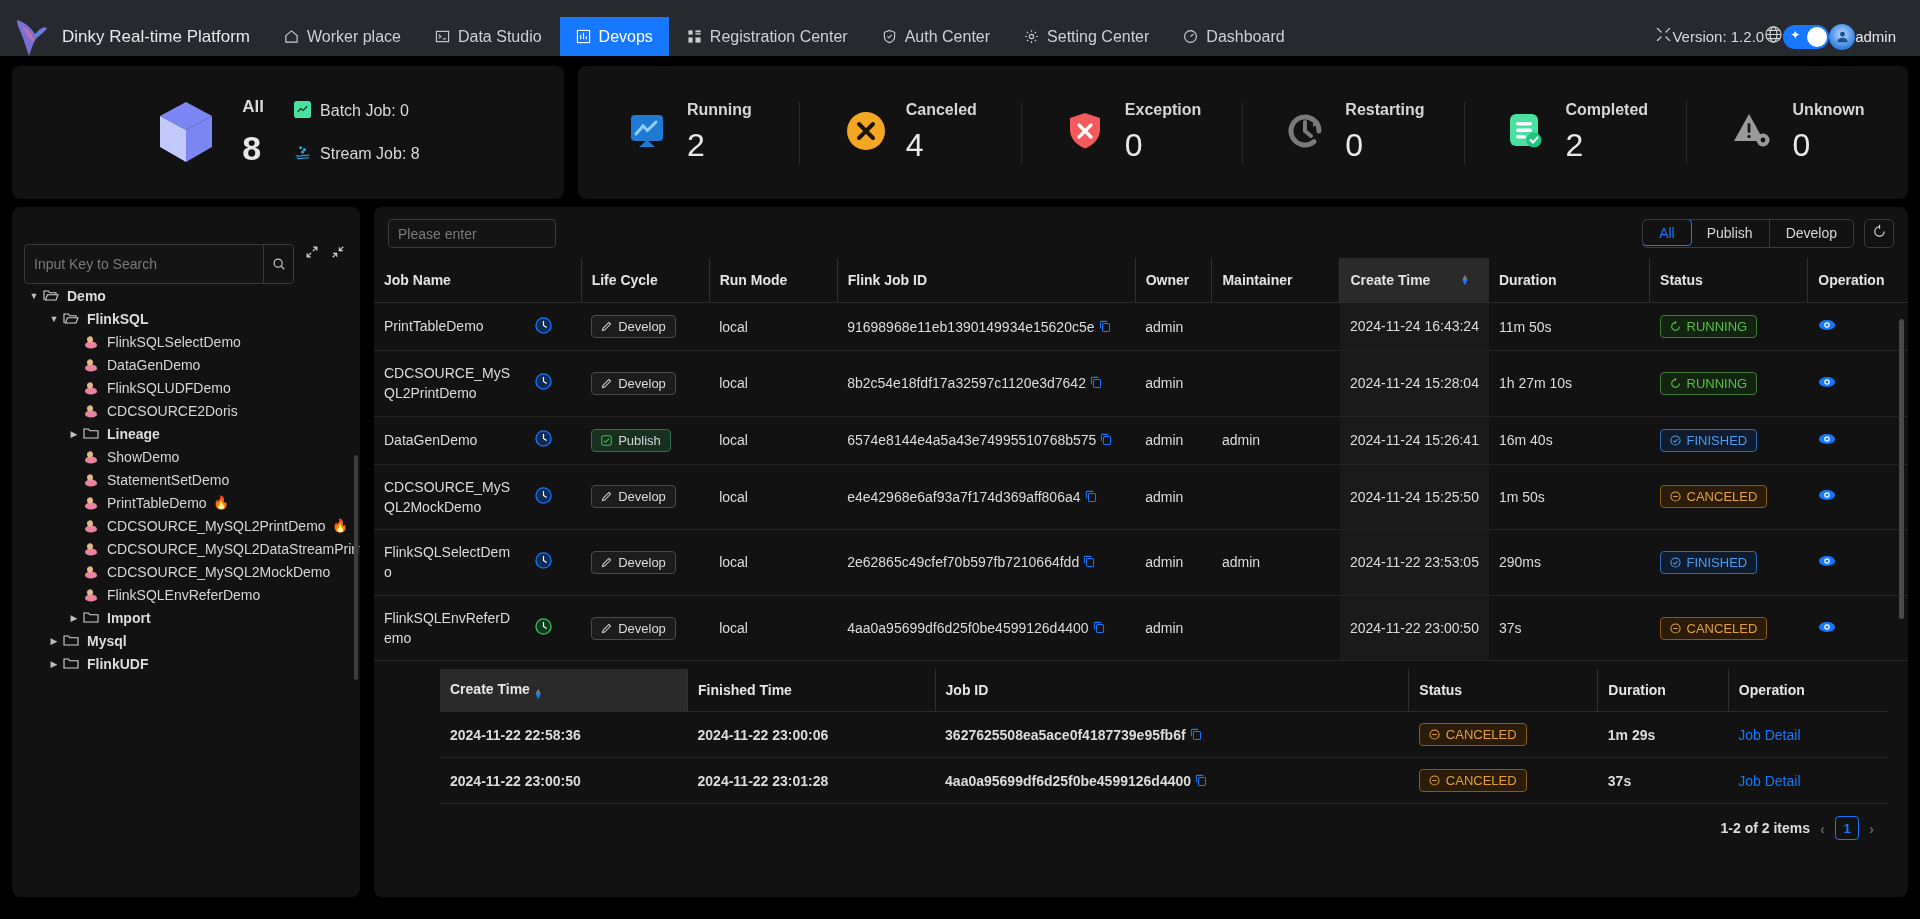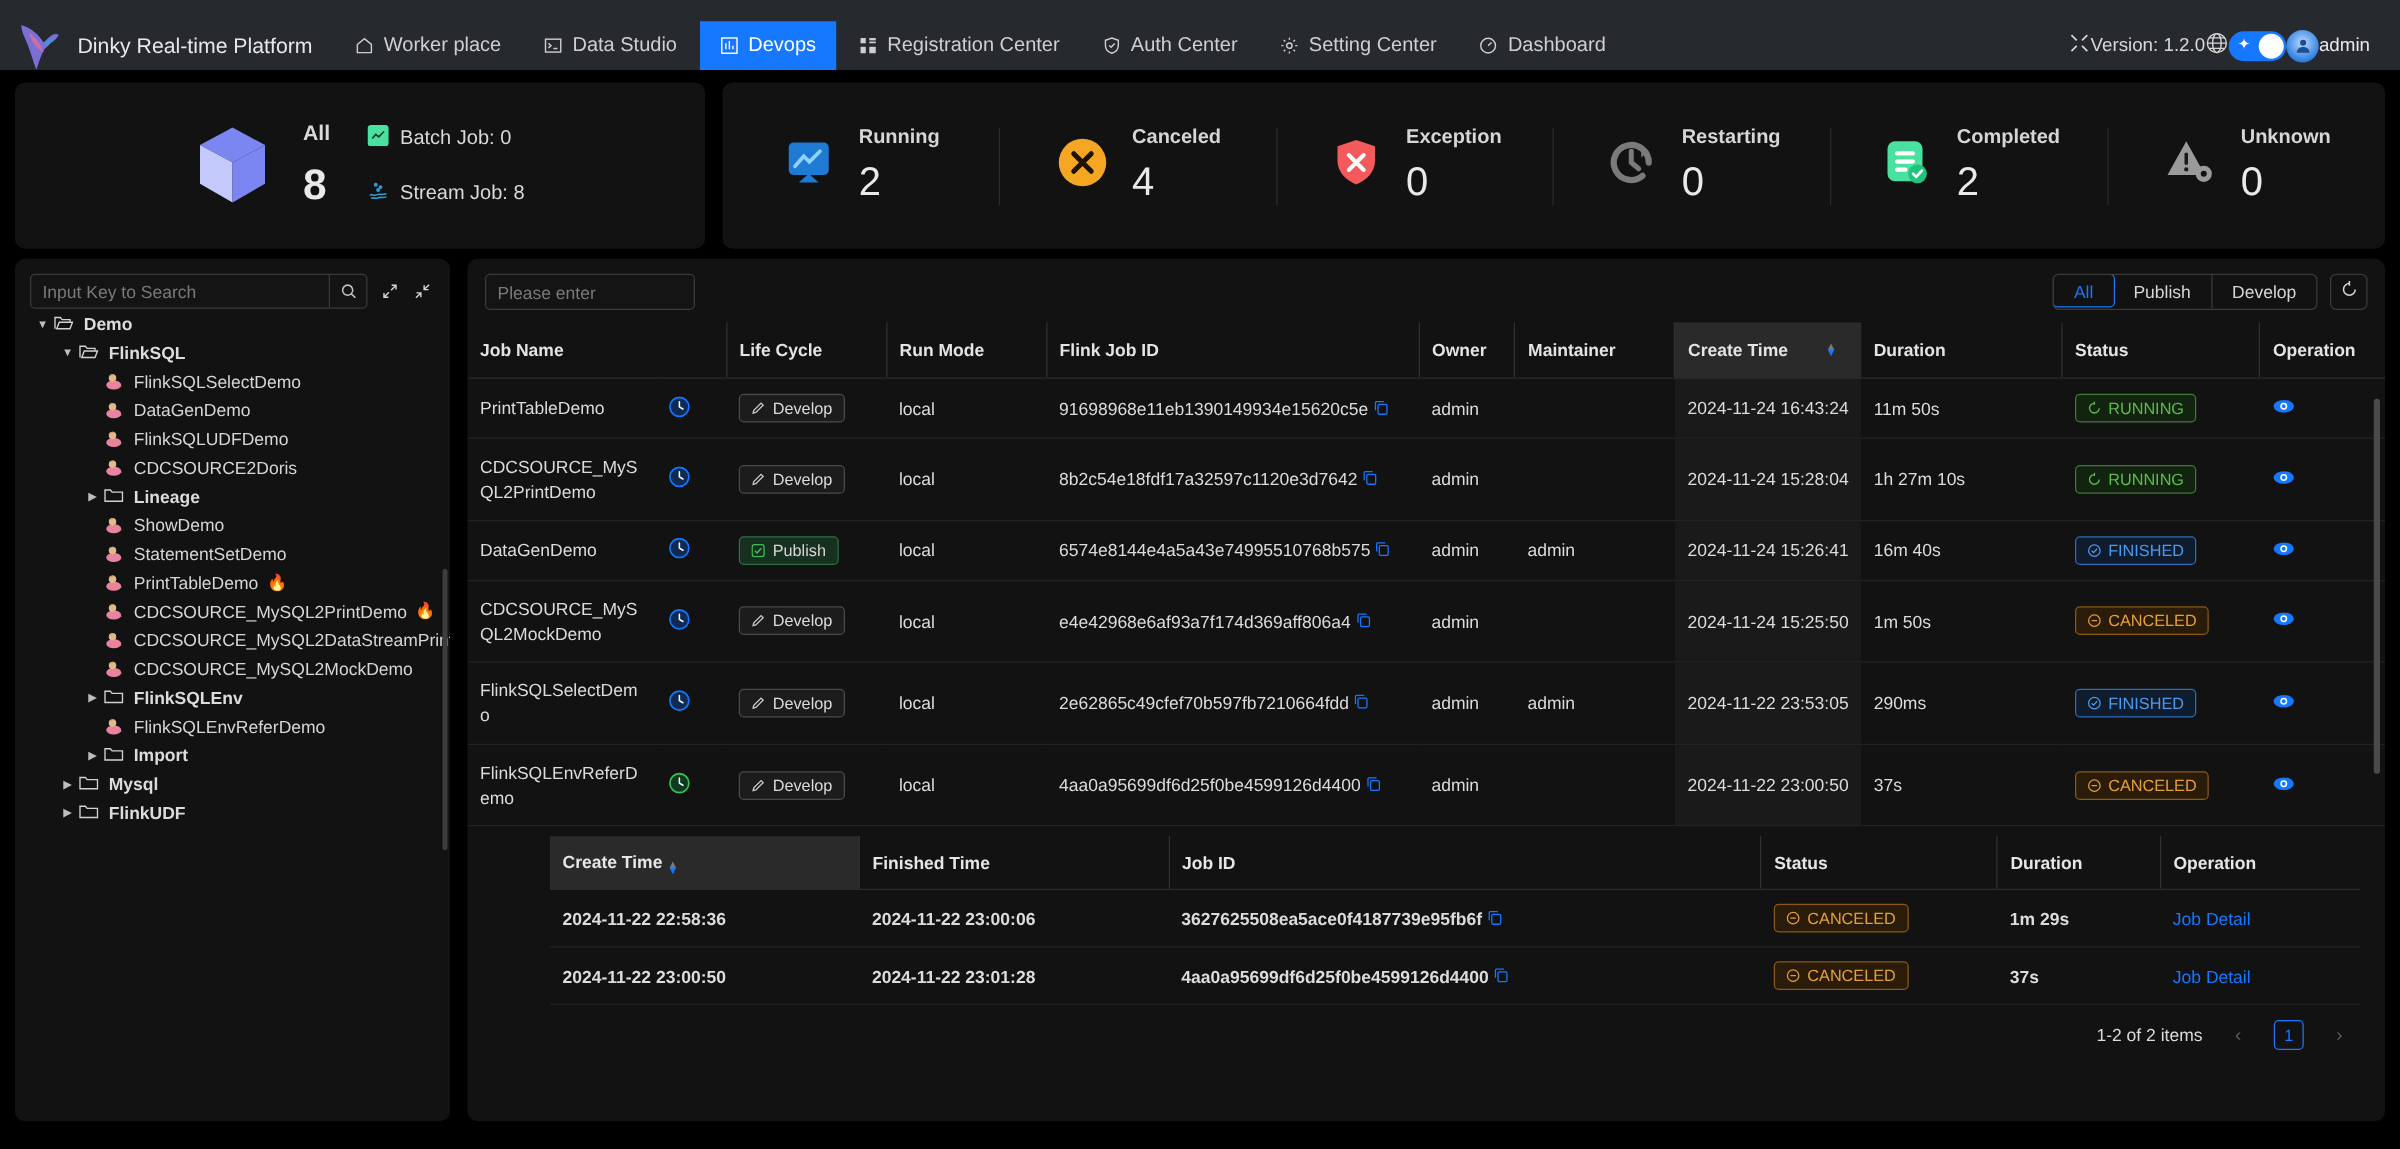--- a/index.html
+++ b/index.html
@@ -71,22 +71,22 @@
   .statcell .val { font-size: 32px; color: #e9e9e9; margin-top: 8px; font-weight: 400; }
 
   
   .body { display: flex; gap: 14px; padding: 0 12px 12px 12px; height: 702px; }
   .leftpanel {
     width: 348px; background: #121212; border-radius: 8px; padding: 12px 0 0 0;
     position: relative; overflow: hidden;
   }
   .searchrow { display: flex; align-items: center; padding: 0 12px; gap: 0; }
   .searchbox {
-    flex: 1; display: flex; height: 28px; border: 1px solid #3a3a3a; border-radius: 4px;
-    overflow: hidden; background: #141414;
+    flex: 1; display: flex; height: 40px; border: 1px solid #3a3a3a; border-radius: 4px;
+    overflow: hidden; background: #141414; margin-top: 25px;
   }
   .searchbox input {
     flex: 1; background: transparent; border: none; outline: none;
     color: #d9d9d9; font-size: 14px; padding: 0 9px;
     font-family: "Liberation Sans", sans-serif;
   }
   .searchbox input::placeholder { color: #7a7a7a; }
   .searchbtn {
     width: 30px; border-left: 1px solid #3a3a3a; display:flex;
     align-items:center; justify-content:center; cursor:pointer;
@@ -189,21 +189,21 @@
   table.sub th {
     text-align: left; font-size: 14px; color: #e6e6e6; font-weight: 700;
     padding: 12px 10px; border-bottom: 1px solid #2b2b2b;
   }
   table.sub th.sorted { background: #2a2a2a; }
   table.sub td {
     font-size: 14px; color: #dcdcdc; padding: 11px 10px;
     border-bottom: 1px solid #232323; font-weight: 700;
   }
   .joblink { color: #1677ff; cursor: pointer; font-weight: 400; }
-  .pager { display:flex; align-items:center; justify-content:flex-end; gap: 26px; padding: 12px 14px 0 0; font-size:14px; color:#dcdcdc;}
+  .pager { display:flex; align-items:center; justify-content:flex-end; gap: 10px; padding: 12px 14px 0 0; font-size:14px; color:#dcdcdc;font-weight:bold;}
   .pgarrow { color: #5e5e5e; cursor: pointer; font-size: 15px; }
   .pgnum {
     border: 1px solid #1677ff; color:#1677ff; border-radius: 4px;
     width: 24px; height: 24px; display:flex; align-items:center; justify-content:center;
     font-size: 13px; cursor: pointer;
   }
   .sortarrows { display:inline-flex; flex-direction: column; line-height: 0.55; font-size: 9px; }
   .sortarrows .up { color: #7a7a7a; }
   .sortarrows .dn { color: #1677ff; }
 </style>
@@ -623,30 +623,20 @@
           <span class="caret blank"></span>
           <span class="ficon">
             <svg width="16" height="16" viewBox="0 0 16 16">
               <ellipse cx="8" cy="11" rx="6" ry="3.6" fill="#e9839f"></ellipse>
               <circle cx="7" cy="5.4" r="3" fill="#e3b98a"></circle>
               <path d="M4.5 4.2q2-3 5-1.2-1.5-.4-2.6.3z" fill="#c79a6b"></path>
               <path d="M12 10.6q2 .6 2.6 2-1.2-.8-2.7-.6z" fill="#e9839f"></path>
             </svg>
           </span>
           <span class="tlabel file">CDCSOURCE_MySQL2MockDemo</span>
-        </div>
-        <div class="tnode">
-          <span style="width:54px;flex:0 0 54px"></span>
-          <span class="caret closed"></span>
-          <span class="ficon">
-            <svg width="16" height="13" viewBox="0 0 16 13" fill="none" stroke="#d2d2d2" stroke-width="1.1">
-              <path d="M1 11V2h4.3l1.4 1.7H15V11z"></path>
-            </svg>
-          </span>
-          <span class="tlabel">FlinkSQLEnv</span>
         </div>
         <div class="tnode">
           <span style="width:54px;flex:0 0 54px"></span>
           <span class="caret blank"></span>
           <span class="ficon">
             <svg width="16" height="16" viewBox="0 0 16 16">
               <ellipse cx="8" cy="11" rx="6" ry="3.6" fill="#e9839f"></ellipse>
               <circle cx="7" cy="5.4" r="3" fill="#e3b98a"></circle>
               <path d="M4.5 4.2q2-3 5-1.2-1.5-.4-2.6.3z" fill="#c79a6b"></path>
               <path d="M12 10.6q2 .6 2.6 2-1.2-.8-2.7-.6z" fill="#e9839f"></path>

